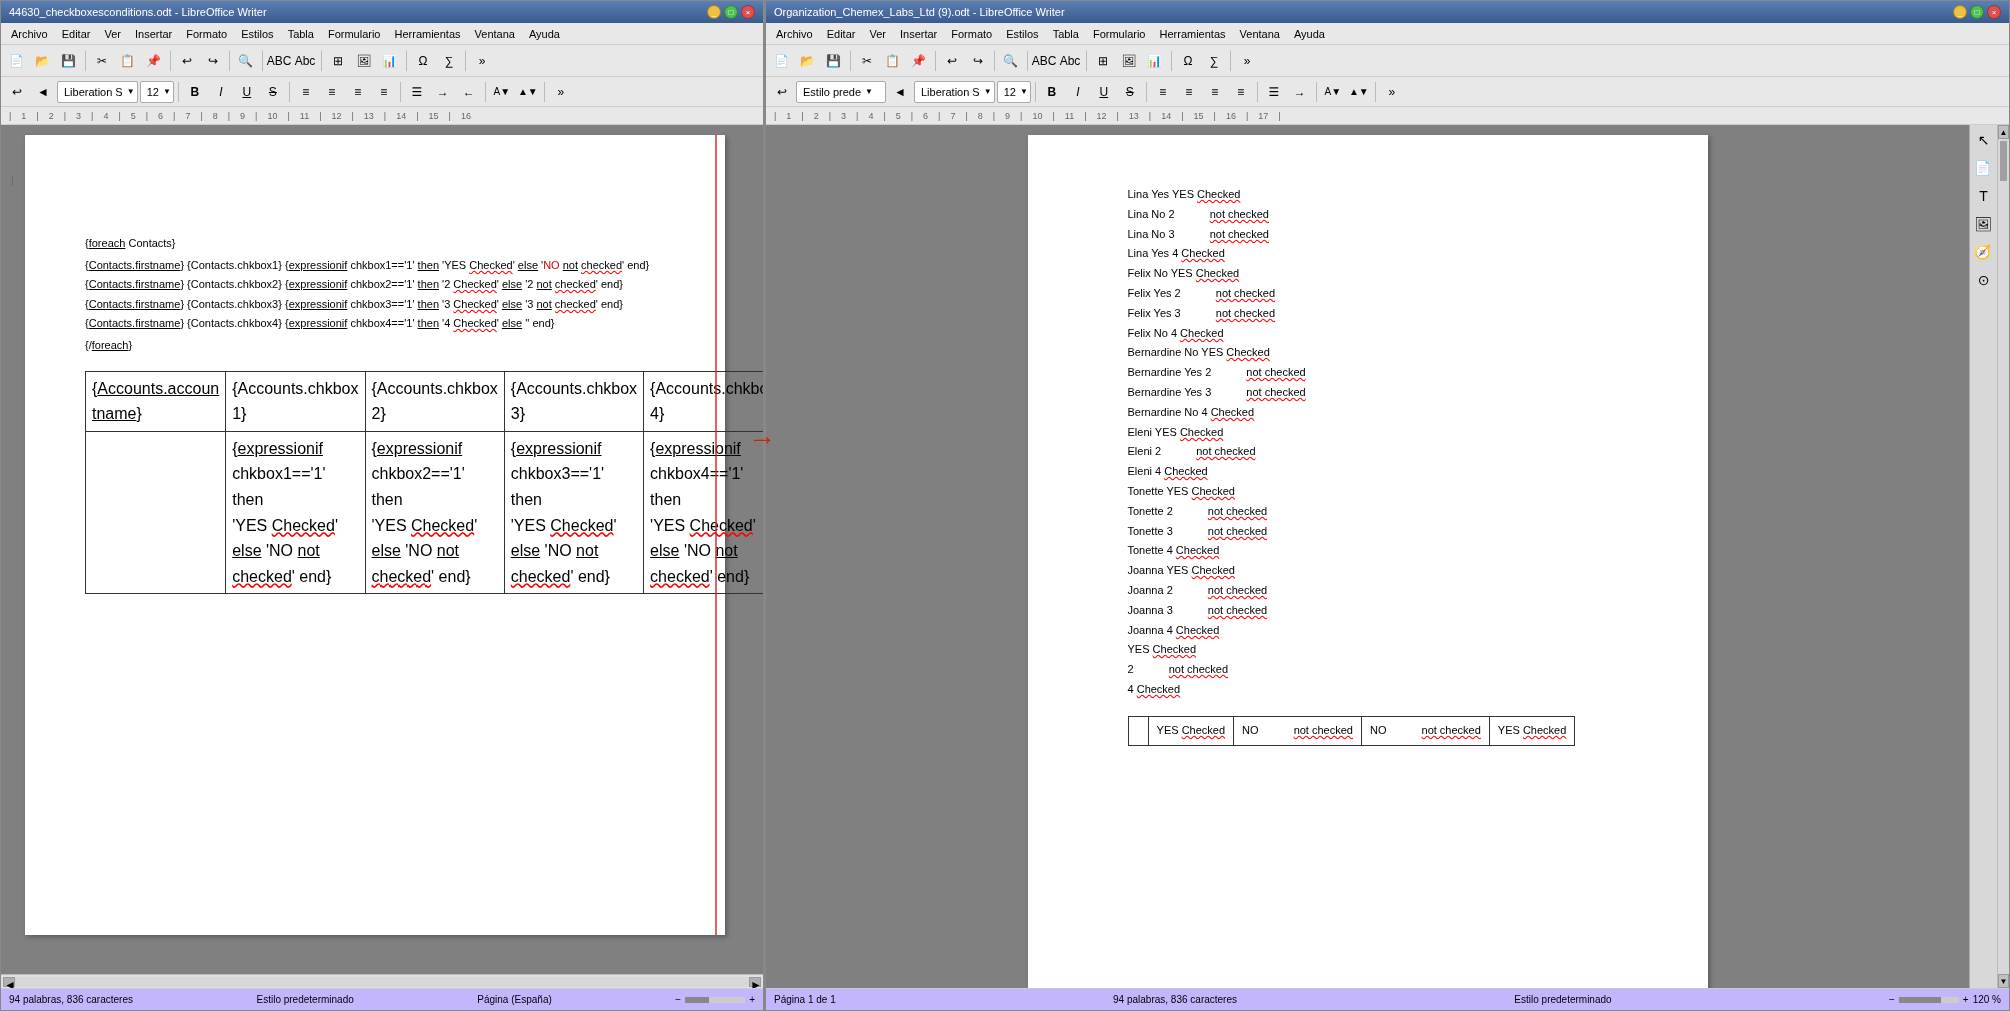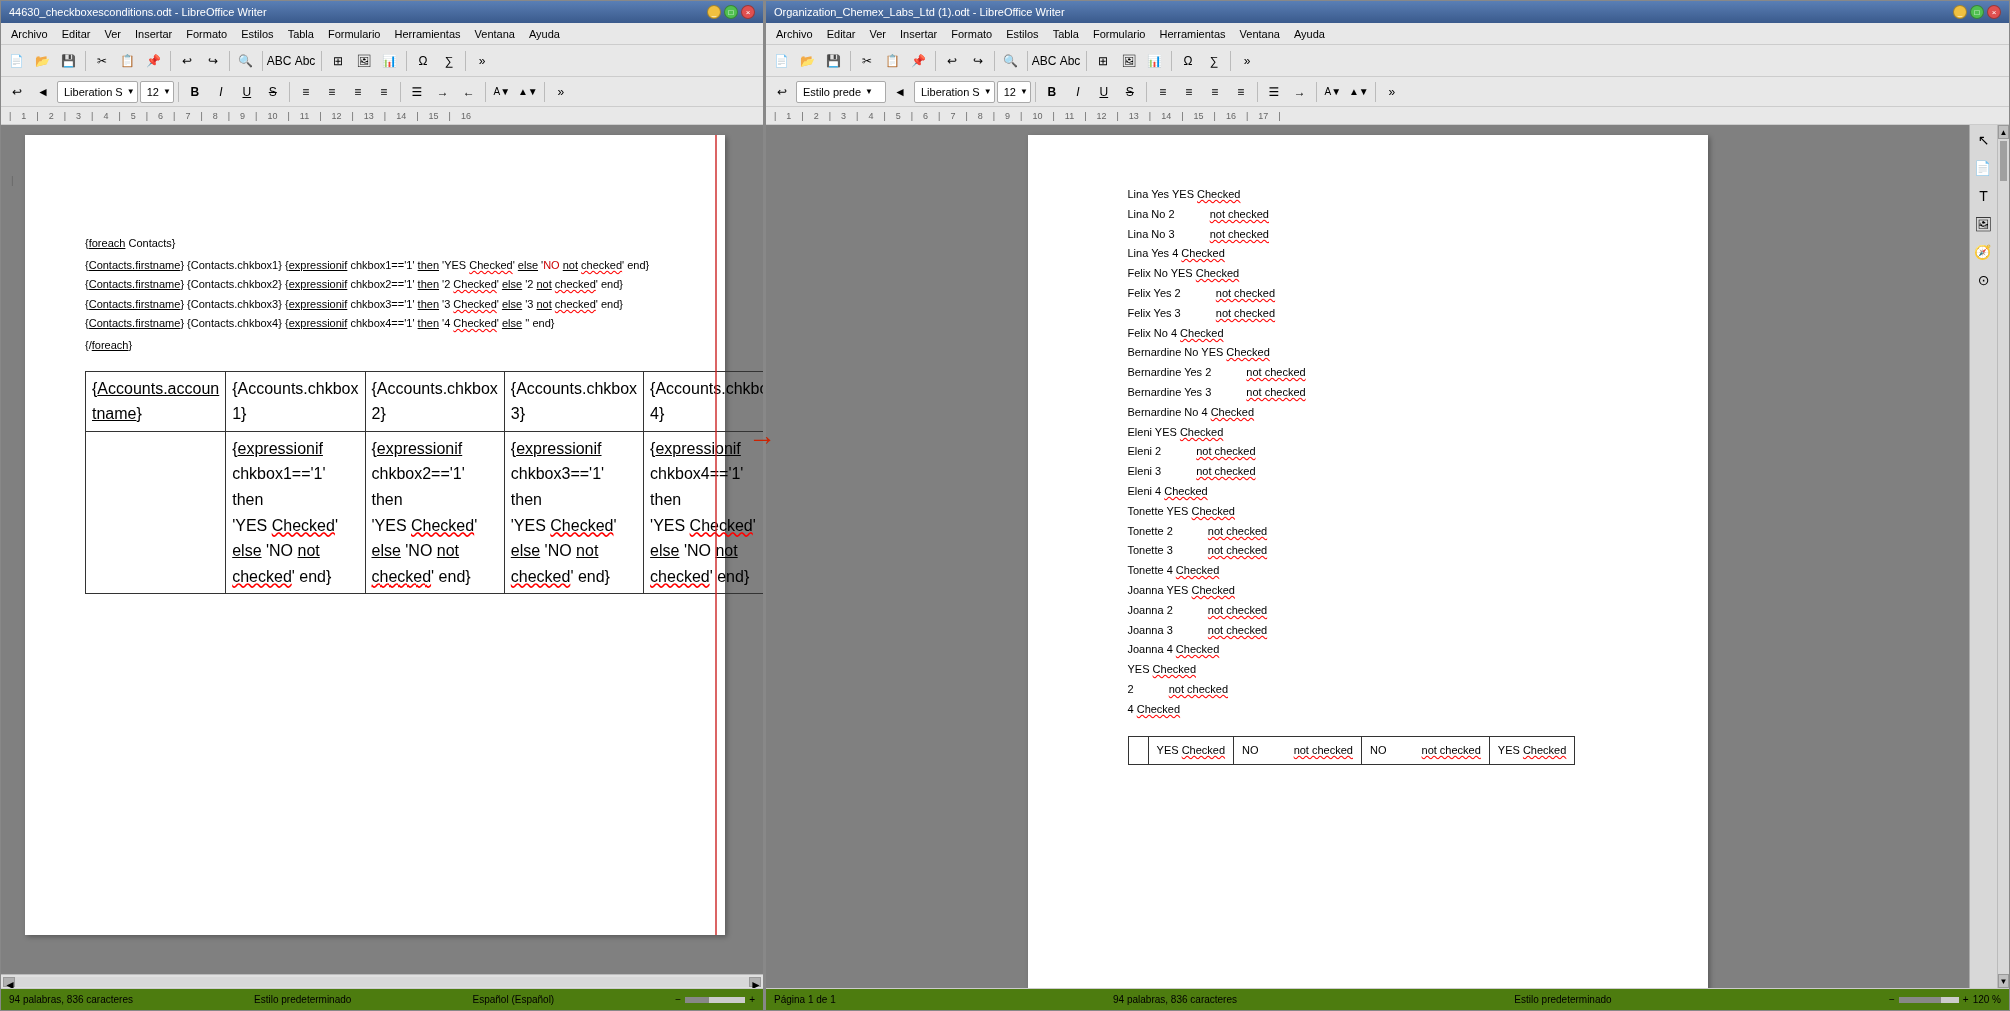--- a/index.html
+++ b/index.html
@@ -32,21 +32,21 @@
     .toolbar2 { background: #e8e8e8; border-bottom: 1px solid #ccc; padding: 2px 4px; display: flex; align-items: center; gap: 2px; height: 30px; }
 
     
     .ruler { background: #e8e8e8; border-bottom: 1px solid #ccc; height: 18px; display: flex; align-items: center; padding: 0 8px; font-size: 9px; color: #666; overflow: hidden; }
 
     
     .doc-area { flex: 1; background: #808080; overflow: auto; padding: 10px; display: flex; justify-content: center; }
     .doc-page { background: white; width: 700px; min-height: 800px; padding: 40px 60px; box-shadow: 2px 2px 5px rgba(0,0,0,0.3); font-size: 11px; position: relative; }
 
     
-    .status-bar { background: #4d7c0f; border-top: 1px solid #ccc; padding: 2px 8px; font-size: 10px; display: flex; justify-content: space-between; align-items: center; height: 22px; }
+    .status-bar { background: #c4b5fd; border-top: 1px solid #ccc; padding: 2px 8px; font-size: 10px; display: flex; justify-content: space-between; align-items: center; height: 22px; }
 
     
     .template-text { font-size: 11px; line-height: 1.6; }
     .underline { text-decoration: underline; }
 
     
     .doc-table { border-collapse: collapse; width: 100%; margin-top: 12px; font-size: 16px; }
     .doc-table td { border: 1px solid #333; padding: 4px 6px; vertical-align: top; }
 
     
@@ -212,39 +212,39 @@
 
       <div style="height:14px; background:#e0e0e0; border-top:1px solid #bbb; display:flex; align-items:center; padding:0 2px;">
         <div style="width:12px; height:10px; background:#b0b0b0; border:1px solid #999; cursor:pointer;">◄</div>
         <div style="flex:1; height:10px; background:#d8d8d8; cursor:pointer;"></div>
         <div style="width:12px; height:10px; background:#b0b0b0; border:1px solid #999; cursor:pointer;">►</div>
       </div>
 
       <div class="status-bar">
         <span>94 palabras, 836 caracteres</span>
         <span>Estilo predeterminado</span>
-        <span>Español (Español)</span>
+        <span>Página (España)</span>
         <div class="zoom-ctrl">
           <div style="cursor:pointer;">−</div>
           <div style="width:60px; height:6px; background:#ccc; position:relative;">
             <div style="width:40%; height:100%; background:#888;"></div>
           </div>
           <div style="cursor:pointer;">+</div>
         </div>
       </div>
     </div>
 
     <div style="position:relative; width:0; height:0; z-index:200;">
       <div style="position:fixed; left:748px; top:420px; font-size:28px; color:#cc2200; z-index:200; pointer-events:none;">→</div>
     </div>
 
     <div class="pane pane-right" style="display:flex; flex-direction:column; flex:1;">
 
       <div class="title-bar">
-        <span>Organization_Chemex_Labs_Ltd (1).odt - LibreOffice Writer</span>
+        <span>Organization_Chemex_Labs_Ltd (9).odt - LibreOffice Writer</span>
         <div class="title-buttons">
           <div class="title-btn min">_</div>
           <div class="title-btn max">□</div>
           <div class="title-btn close">×</div>
         </div>
       </div>
 
       <div class="menu-bar">
         <span class="menu-item">Archivo</span>
         <span class="menu-item">Editar</span>
@@ -346,21 +346,20 @@
               <p>Felix No YES <span style="text-decoration:underline wavy red;">Checked</span></p>
               <p>Felix Yes 2 <span class="not-checked-text" style="text-decoration:underline wavy red;">not checked</span></p>
               <p>Felix Yes 3 <span class="not-checked-text" style="text-decoration:underline wavy red;">not checked</span></p>
               <p>Felix No 4 <span style="text-decoration:underline wavy red;">Checked</span></p>
               <p>Bernardine No YES <span style="text-decoration:underline wavy red;">Checked</span></p>
               <p>Bernardine Yes 2 <span class="not-checked-text" style="text-decoration:underline wavy red;">not checked</span></p>
               <p>Bernardine Yes 3 <span class="not-checked-text" style="text-decoration:underline wavy red;">not checked</span></p>
               <p>Bernardine No 4 <span style="text-decoration:underline wavy red;">Checked</span></p>
               <p>Eleni YES <span style="text-decoration:underline wavy red;">Checked</span></p>
               <p>Eleni 2 <span class="not-checked-text" style="text-decoration:underline wavy red;">not checked</span></p>
-              <p>Eleni 3 <span class="not-checked-text" style="text-decoration:underline wavy red;">not checked</span></p>
               <p>Eleni 4 <span style="text-decoration:underline wavy red;">Checked</span></p>
               <p>Tonette YES <span style="text-decoration:underline wavy red;">Checked</span></p>
               <p>Tonette 2 <span class="not-checked-text" style="text-decoration:underline wavy red;">not checked</span></p>
               <p>Tonette 3 <span class="not-checked-text" style="text-decoration:underline wavy red;">not checked</span></p>
               <p>Tonette 4 <span style="text-decoration:underline wavy red;">Checked</span></p>
               <p>Joanna YES <span style="text-decoration:underline wavy red;">Checked</span></p>
               <p>Joanna 2 <span class="not-checked-text" style="text-decoration:underline wavy red;">not checked</span></p>
               <p>Joanna 3 <span class="not-checked-text" style="text-decoration:underline wavy red;">not checked</span></p>
               <p>Joanna 4 <span style="text-decoration:underline wavy red;">Checked</span></p>
               <p>YES <span style="text-decoration:underline wavy red;">Checked</span></p>

